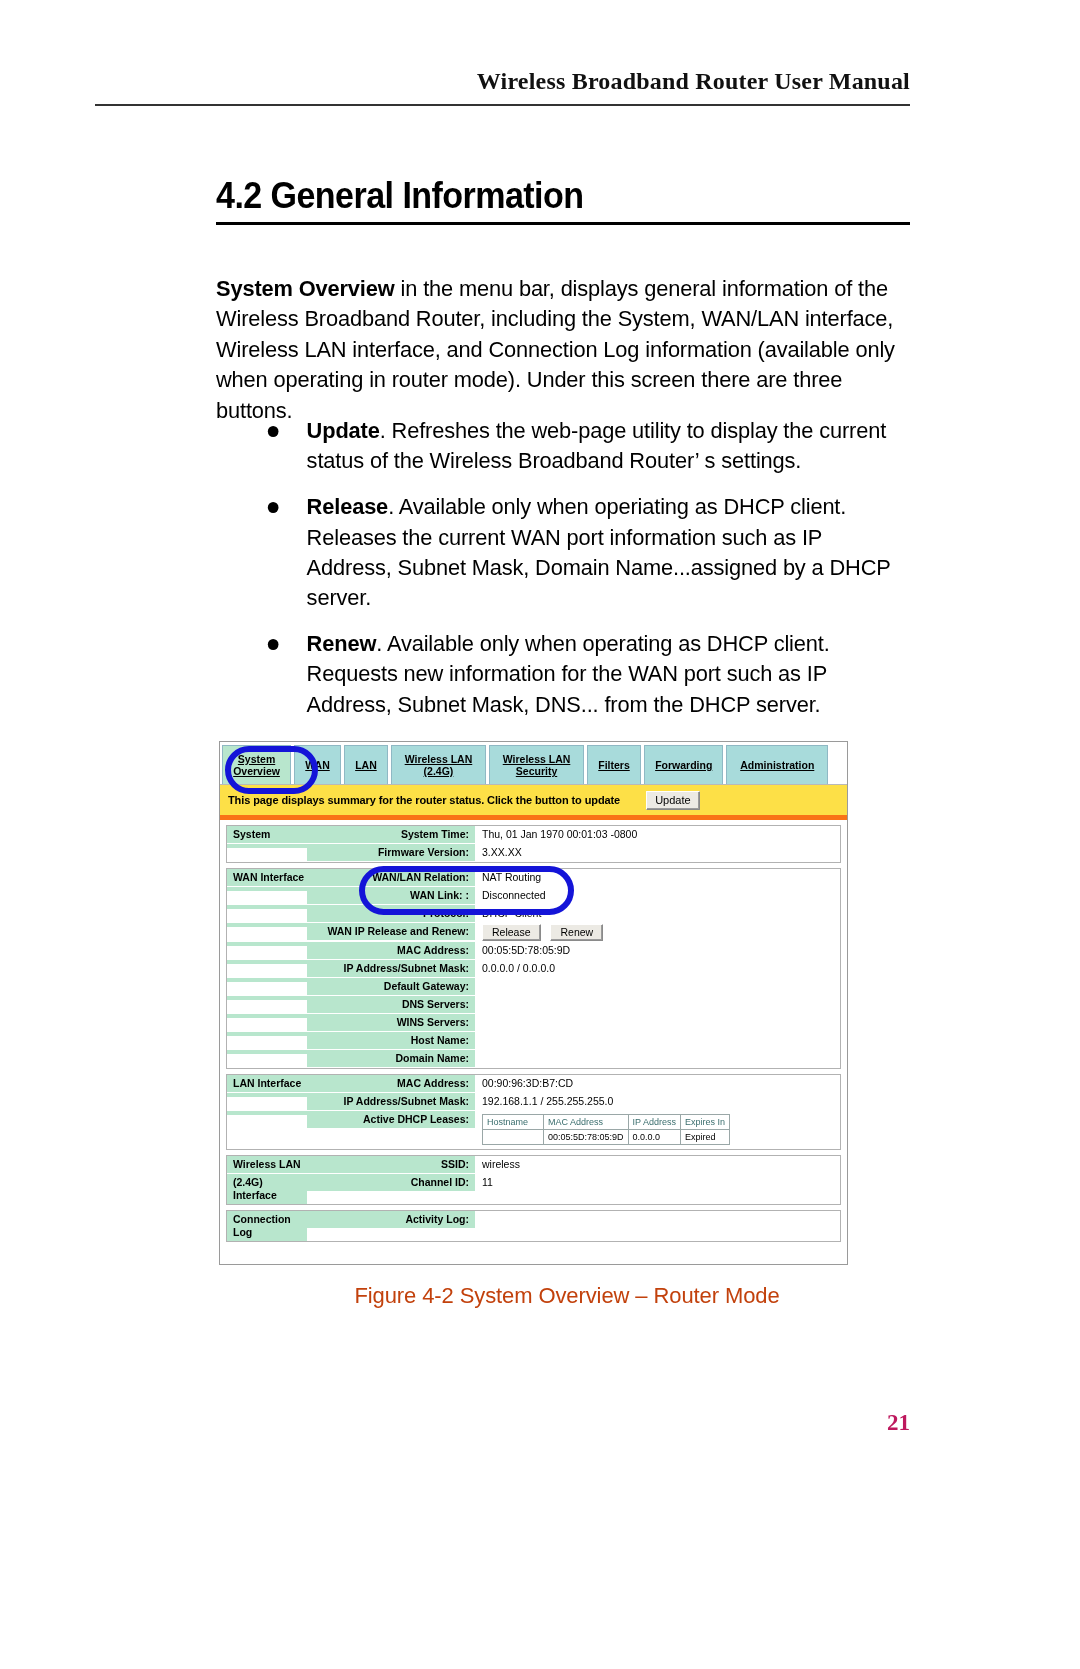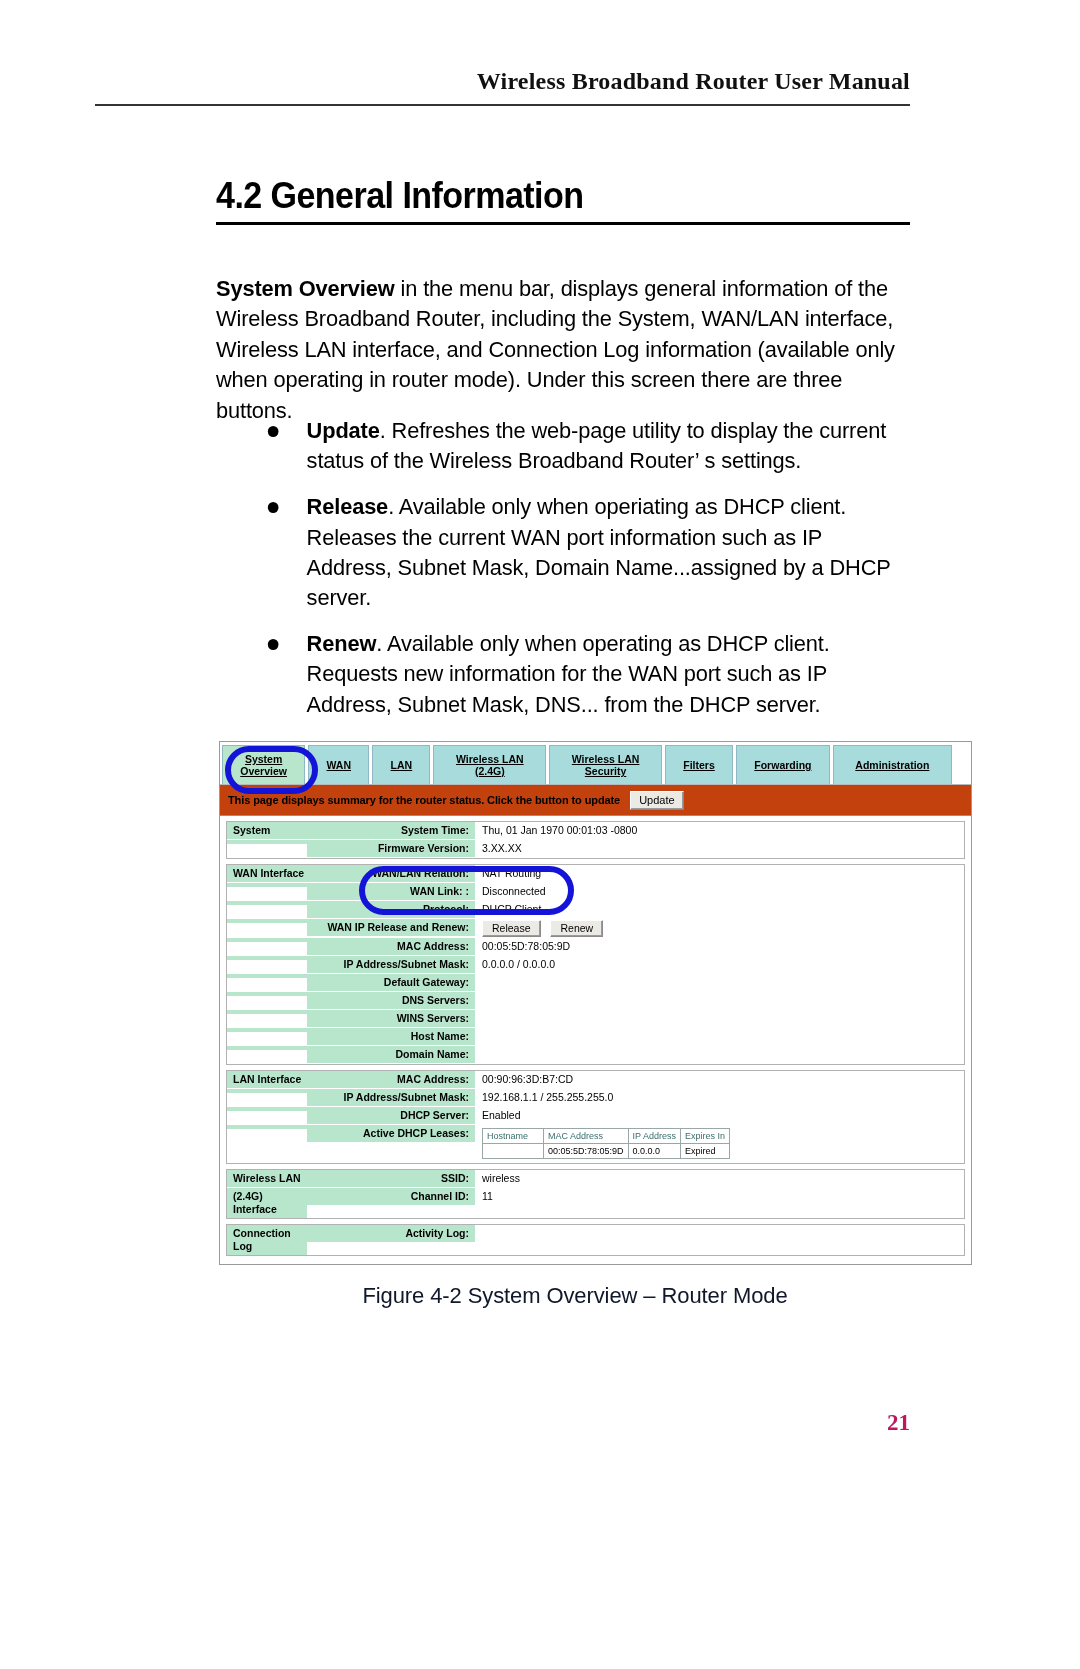--- a/index.html
+++ b/index.html
@@ -100,21 +100,21 @@
     border-radius: 50%;
     background: #000;
   }
   .bullet-item b { font-weight: bold; }
 
   
   .shot {
     position: absolute;
     left: 219px;
     top: 741px;
-    width: 753px;
+    width: 629px;
     height: 524px;
     background: #ffffff;
     border: 1px solid #9a9a9a;
     box-sizing: border-box;
     font-family: "Liberation Sans", sans-serif;
     overflow: hidden;
   }
 
   
   .tabbar {
@@ -171,22 +171,23 @@
     box-sizing: border-box;
     pointer-events: none;
   }
 
   
   .instr {
     display: flex;
     align-items: center;
     height: 30px;
     padding: 0 8px;
-    border-bottom: 1px solid #f97316;
-    background: #c2410c;
+    border-bottom: 5px solid #f97316;
+    background: #fde047;
+    gap: 16px;
   }
   .instr-text {
     font-size: 11px;
     font-weight: bold;
     color: #000;
     letter-spacing: -0.1px;
   }
   .btn {
     display: inline-block;
     margin-left: 10px;
@@ -279,27 +280,27 @@
     color: #000;
     text-align: left;
     white-space: nowrap;
   }
   .lease-table th { color: #3b6e6e; }
   .lease-table td.blank { min-width: 52px; }
 
   
   .caption {
     position: absolute;
-    left: 228px;
+    left: 220px;
     top: 1283px;
     width: 694px;
     text-align: center;
     font-size: 22px;
     letter-spacing: -0.1px;
-    color: #0f172a;
+    color: #c2410c;
   }
 
   .page-number {
     position: absolute;
     left: 95px;
     top: 1410px;
     width: 815px;
     text-align: right;
     font-family: "Liberation Serif", serif;
     font-size: 23px;
@@ -452,25 +453,20 @@
     <div class="panel-rows">
       <div class="row">
         <div class="cell-group">LAN Interface</div>
         <div class="cell-label">MAC Address:</div>
         <div class="cell-value">00:90:96:3D:B7:CD</div>
       </div>
       <div class="row">
         <div class="cell-group"></div>
         <div class="cell-label">IP Address/Subnet Mask:</div>
         <div class="cell-value">192.168.1.1 / 255.255.255.0</div>
-      </div>
-      <div class="row">
-        <div class="cell-group"></div>
-        <div class="cell-label">DHCP Server:</div>
-        <div class="cell-value">Enabled</div>
       </div>
       <div class="row">
         <div class="cell-group"></div>
         <div class="cell-label">Active DHCP Leases:</div>
         <div class="cell-value">
           <table class="lease-table">
             <tbody>
                 <tr>
               <th>Hostname</th>
               <th>MAC Address</th>

